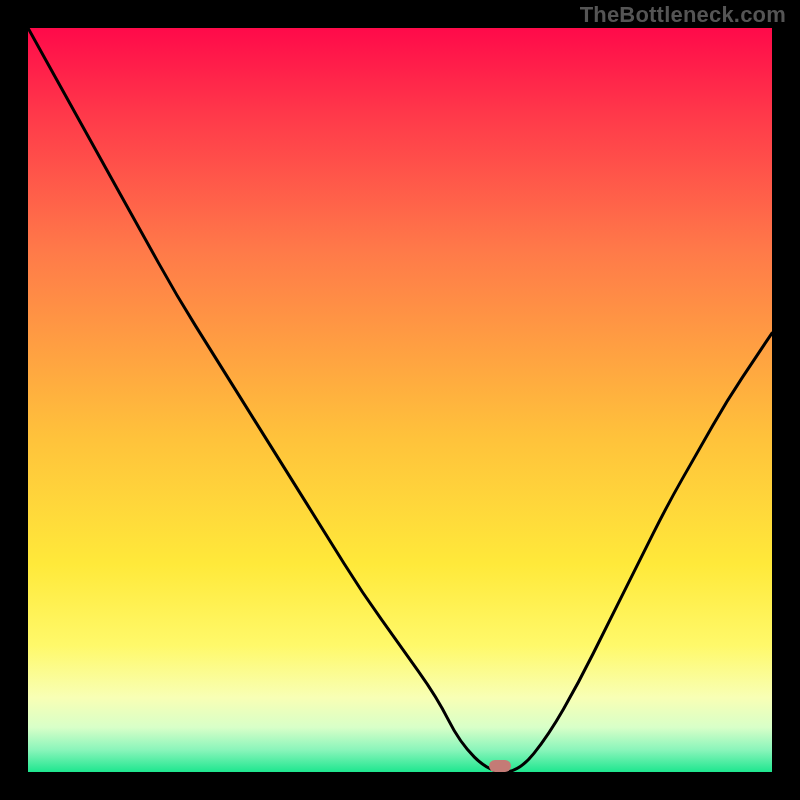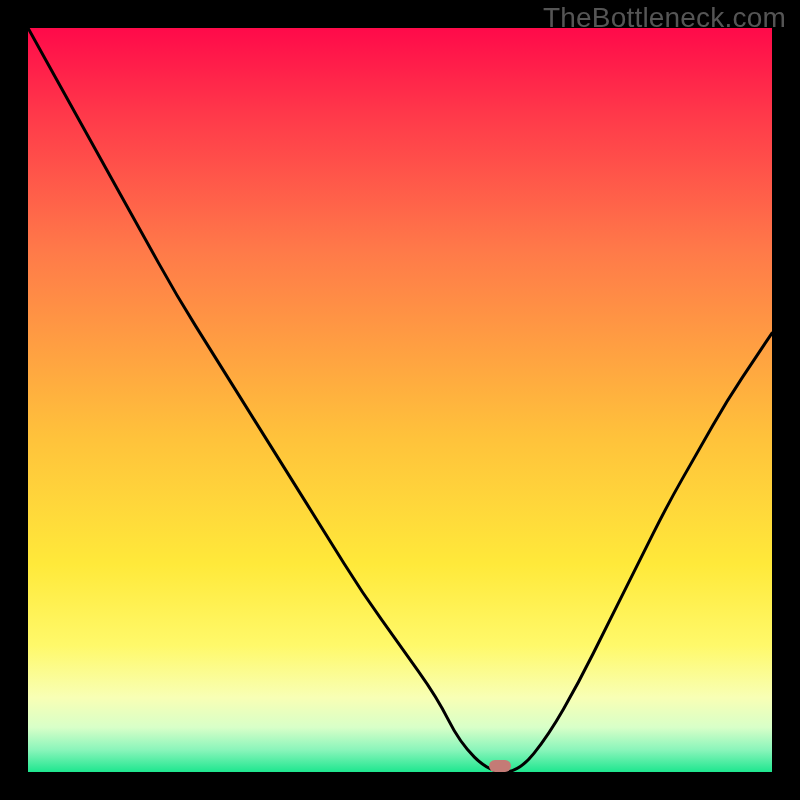--- a/index.html
+++ b/index.html
@@ -15,22 +15,22 @@
     position: relative;
     width: 800px;
     height: 800px;
     background: #000;
   }
   .watermark {
     position: absolute;
     top: 2px;
     right: 14px;
     color: #555;
-    font-size: 28px;
-    font-weight: 400;
+    font-size: 22px;
+    font-weight: 700;
     letter-spacing: 0.2px;
     z-index: 10;
   }
   .plot-area {
     position: absolute;
     left: 28px;
     top: 28px;
     width: 744px;
     height: 744px;
     overflow: hidden;

